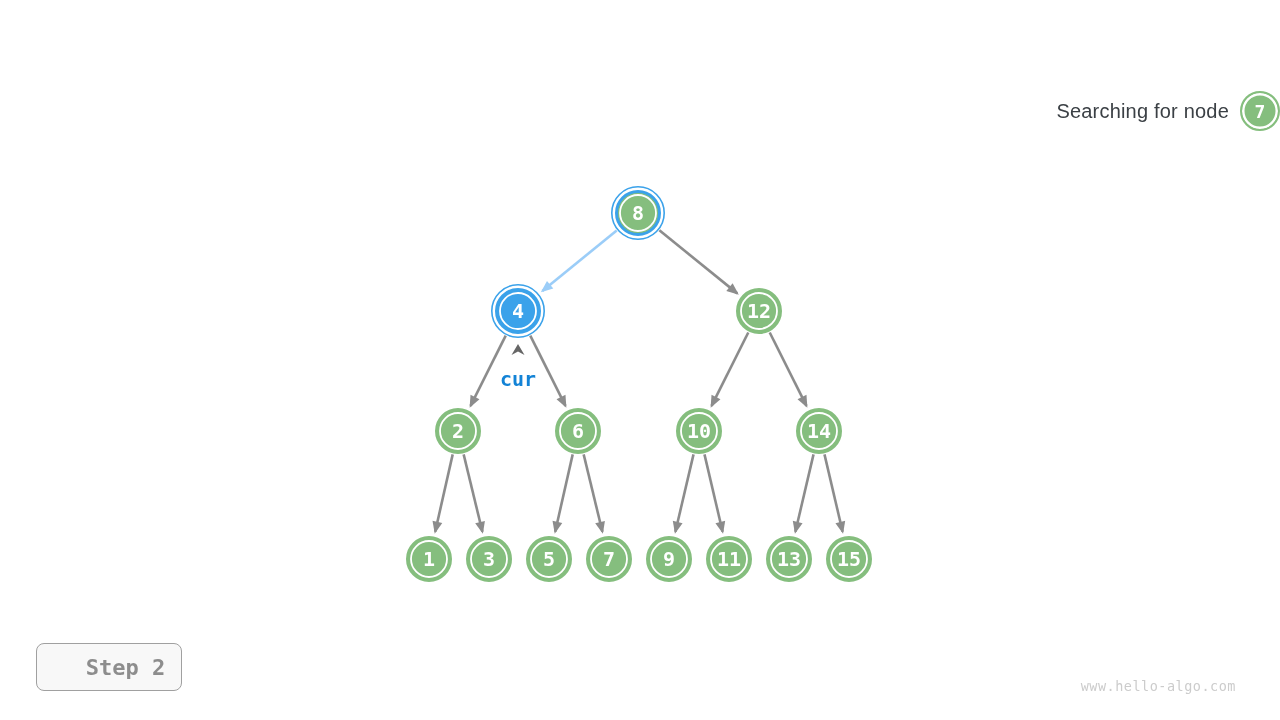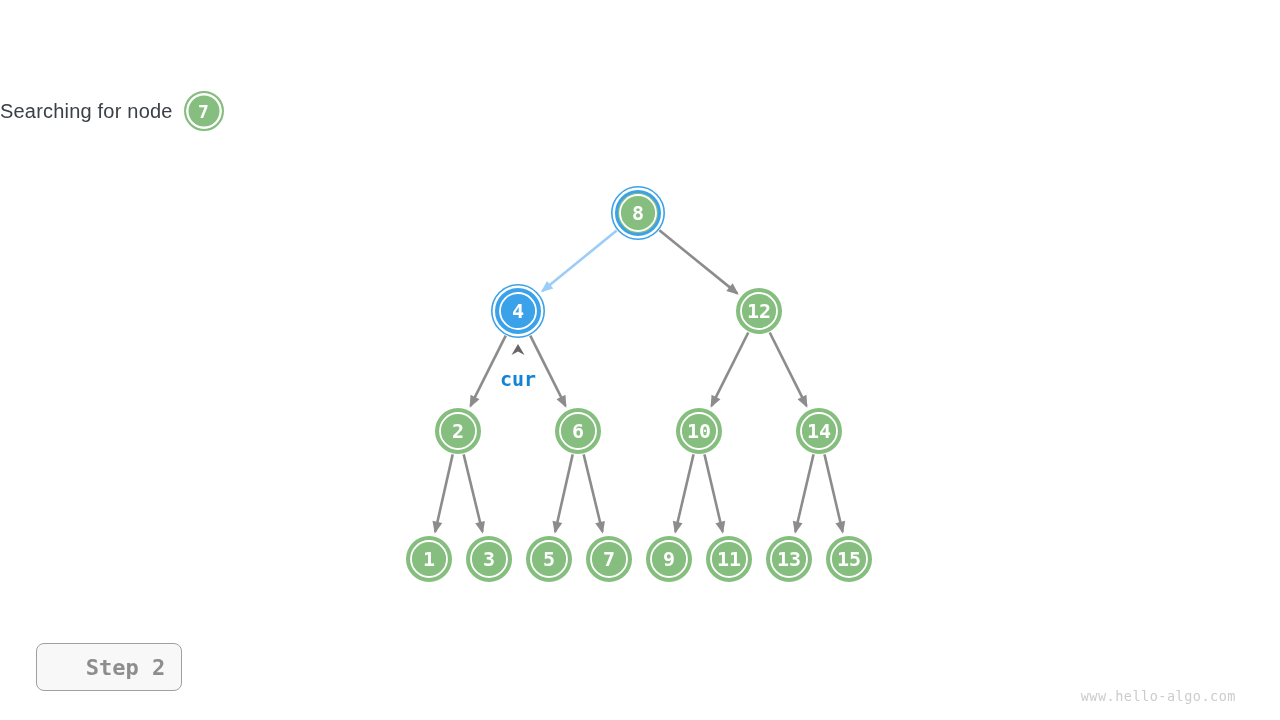--- a/index.html
+++ b/index.html
@@ -5,21 +5,21 @@
   html, body { margin: 0; padding: 0; }
   body {
     width: 1280px; height: 720px; background: #ffffff; overflow: hidden;
     font-family: "Liberation Sans", sans-serif; position: relative;
   }
   .stage { position: absolute; inset: 0; width: 1280px; height: 720px; }
   #tree-svg { position: absolute; left: 0; top: 0; }
 
   .title-row {
     position: absolute; top: 89px; left: 0; right: 0; height: 44px;
-    display: flex; align-items: center; justify-content: flex-start; gap: 11px;
+    display: flex; align-items: center; justify-content: flex-end; gap: 11px;
     font-size: 20px; color: var(--title, #3b4045); letter-spacing: 0.2px;
   }
   .title-node {
     width: 40px; height: 40px; border-radius: 50%;
     background: var(--green, #85be7e);
     border: 2.5px solid var(--green, #85be7e);
     box-shadow: inset 0 0 0 2.5px #ffffff;
     color: #ffffff; display: flex; align-items: center; justify-content: center;
     font-family: "DejaVu Sans Mono", monospace; font-weight: bold; font-size: 18px;
     box-sizing: border-box; flex: 0 0 auto;
@@ -27,21 +27,21 @@
   .step-box {
     position: absolute; left: 36px; top: 643px; width: 146px; height: 48px;
     box-sizing: border-box; border: 1.5px solid var(--step-border, #a0a0a0);
     border-radius: 8px; background: var(--step-bg, #f8f8f8);
     display: flex; align-items: center; justify-content: center;
     font-family: "DejaVu Sans Mono", monospace; font-weight: bold; font-size: 22px;
     color: var(--step-text, #8d8d8d);
     padding-left: 33px;
   }
   .watermark {
-    position: absolute; right: 44px; bottom: 16px;
+    position: absolute; right: 44px; bottom: 26px;
     font-family: "DejaVu Sans Mono", monospace; font-size: 13.5px;
     color: var(--watermark, #cccccc); letter-spacing: 0.5px;
   }
 </style>
 </head>
 <body>
 
 <div class="stage">
 
   <div class="title-row">

